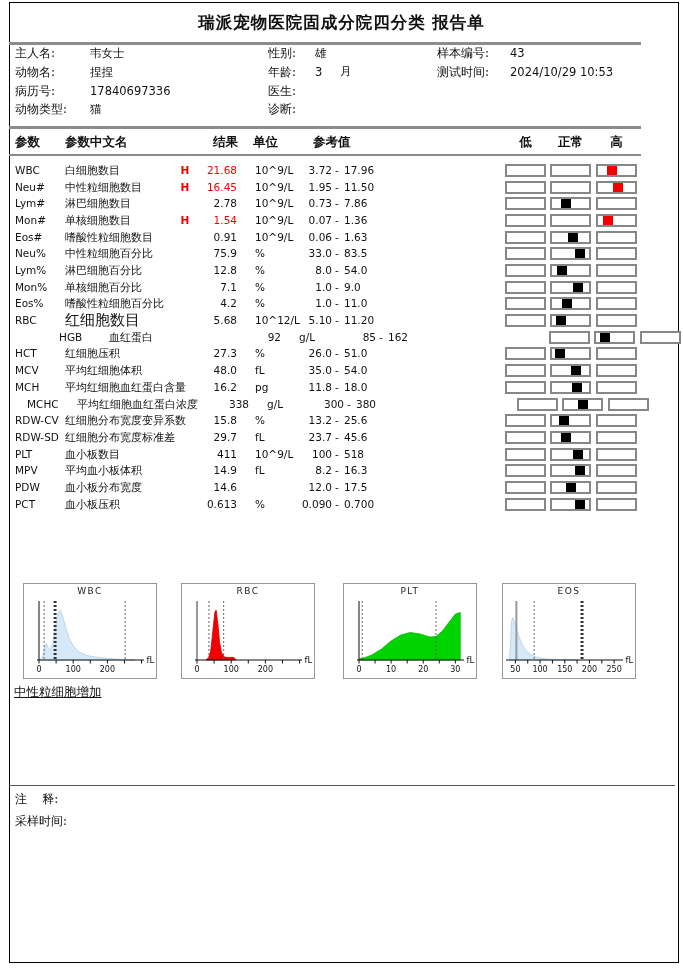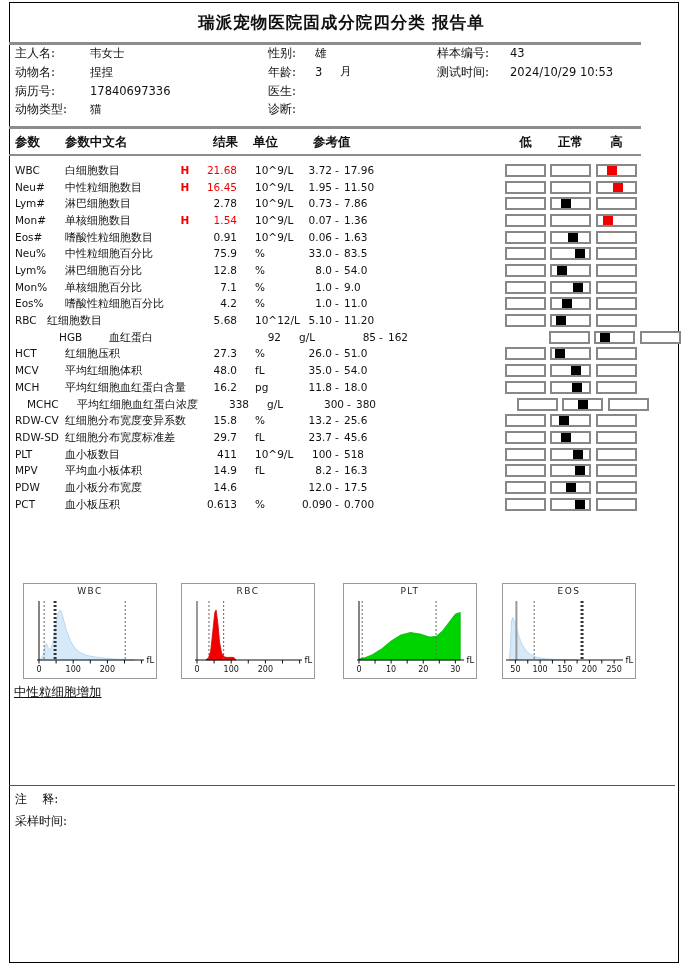--- a/index.html
+++ b/index.html
@@ -195,21 +195,21 @@
         <div class="cell" style="left:332px;width:10px;text-align:center">-</div>
         <div class="cell" style="left:344px">11.0</div>
         <span class="rbox" style="left: 505px;"></span>
         <span class="rbox" style="left: 550px;">
           <span class="marker" style="left: 10px; background: rgb(0, 0, 0);"></span>
         </span>
         <span class="rbox" style="left: 596px;"></span>
       </div>
       <div class="row" style="top: 312.12px;">
         <div class="cell" style="left:15px">RBC</div>
-        <div class="cell cjk" style="left:47px;font-size:11px">红细胞数目</div>
+        <div class="cell cjk" style="left:65px;font-size:15px">红细胞数目</div>
         <div class="cell" style="left:190px;width:47px;text-align:right">5.68</div>
         <div class="cell" style="left:255px">10^12/L</div>
         <div class="cell" style="left:294px;width:38px;text-align:right">5.10</div>
         <div class="cell" style="left:332px;width:10px;text-align:center">-</div>
         <div class="cell" style="left:344px">11.20</div>
         <span class="rbox" style="left: 505px;"></span>
         <span class="rbox" style="left: 550px;">
           <span class="marker" style="left: 4.37705px; background: rgb(0, 0, 0);"></span>
         </span>
         <span class="rbox" style="left: 596px;"></span>

